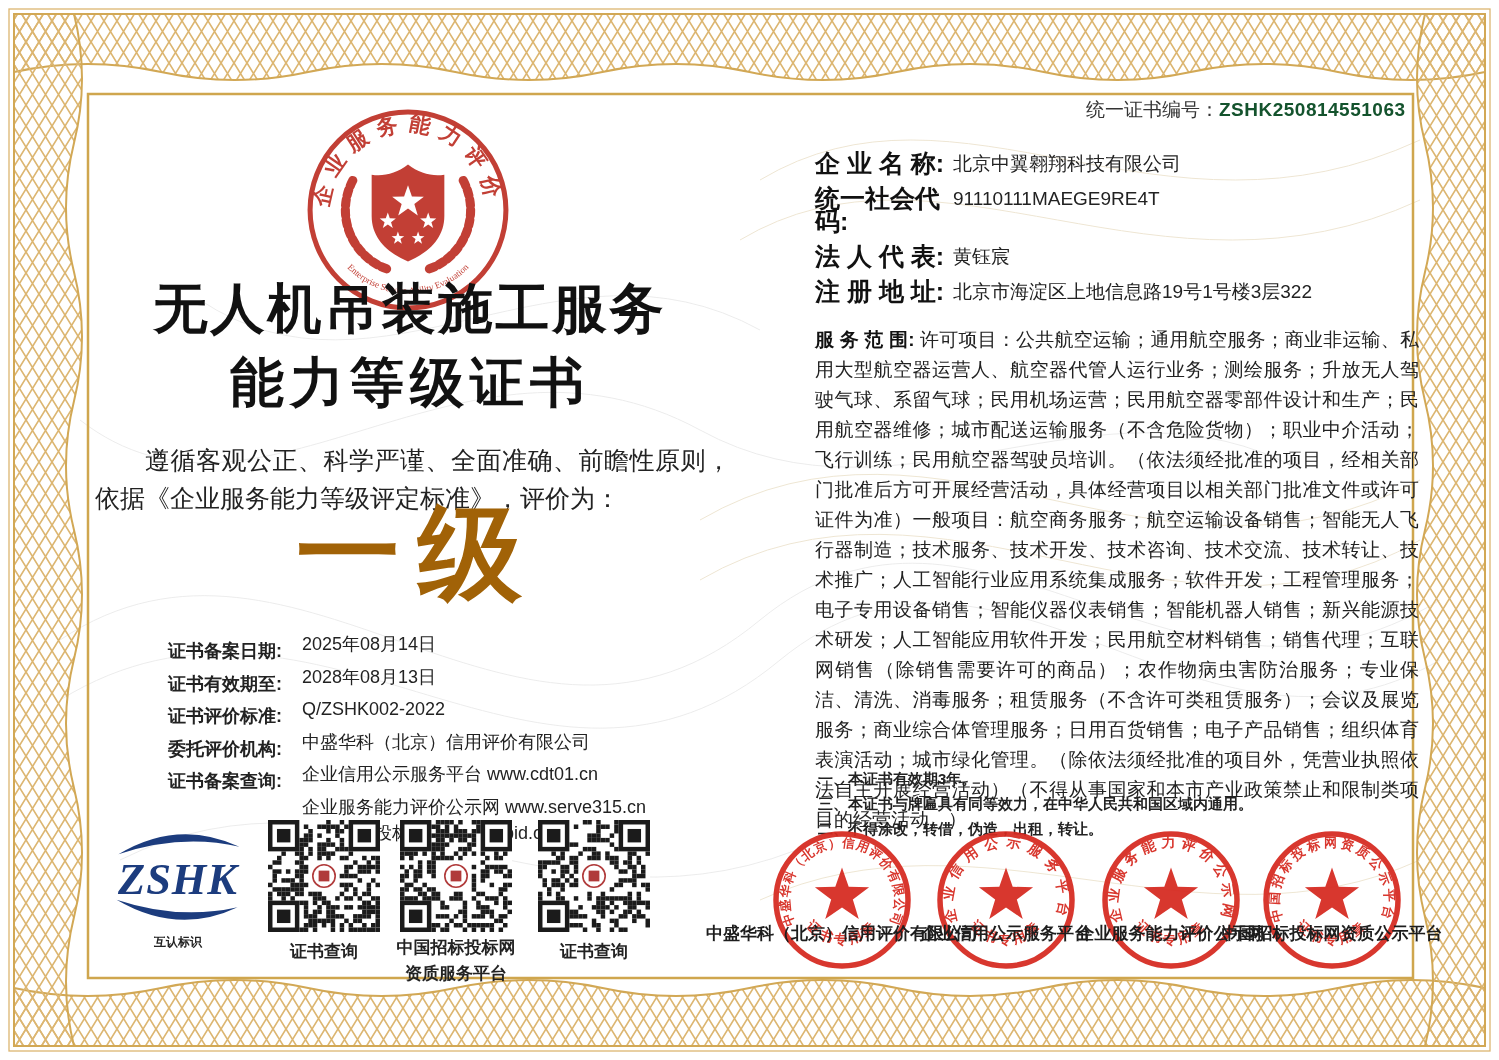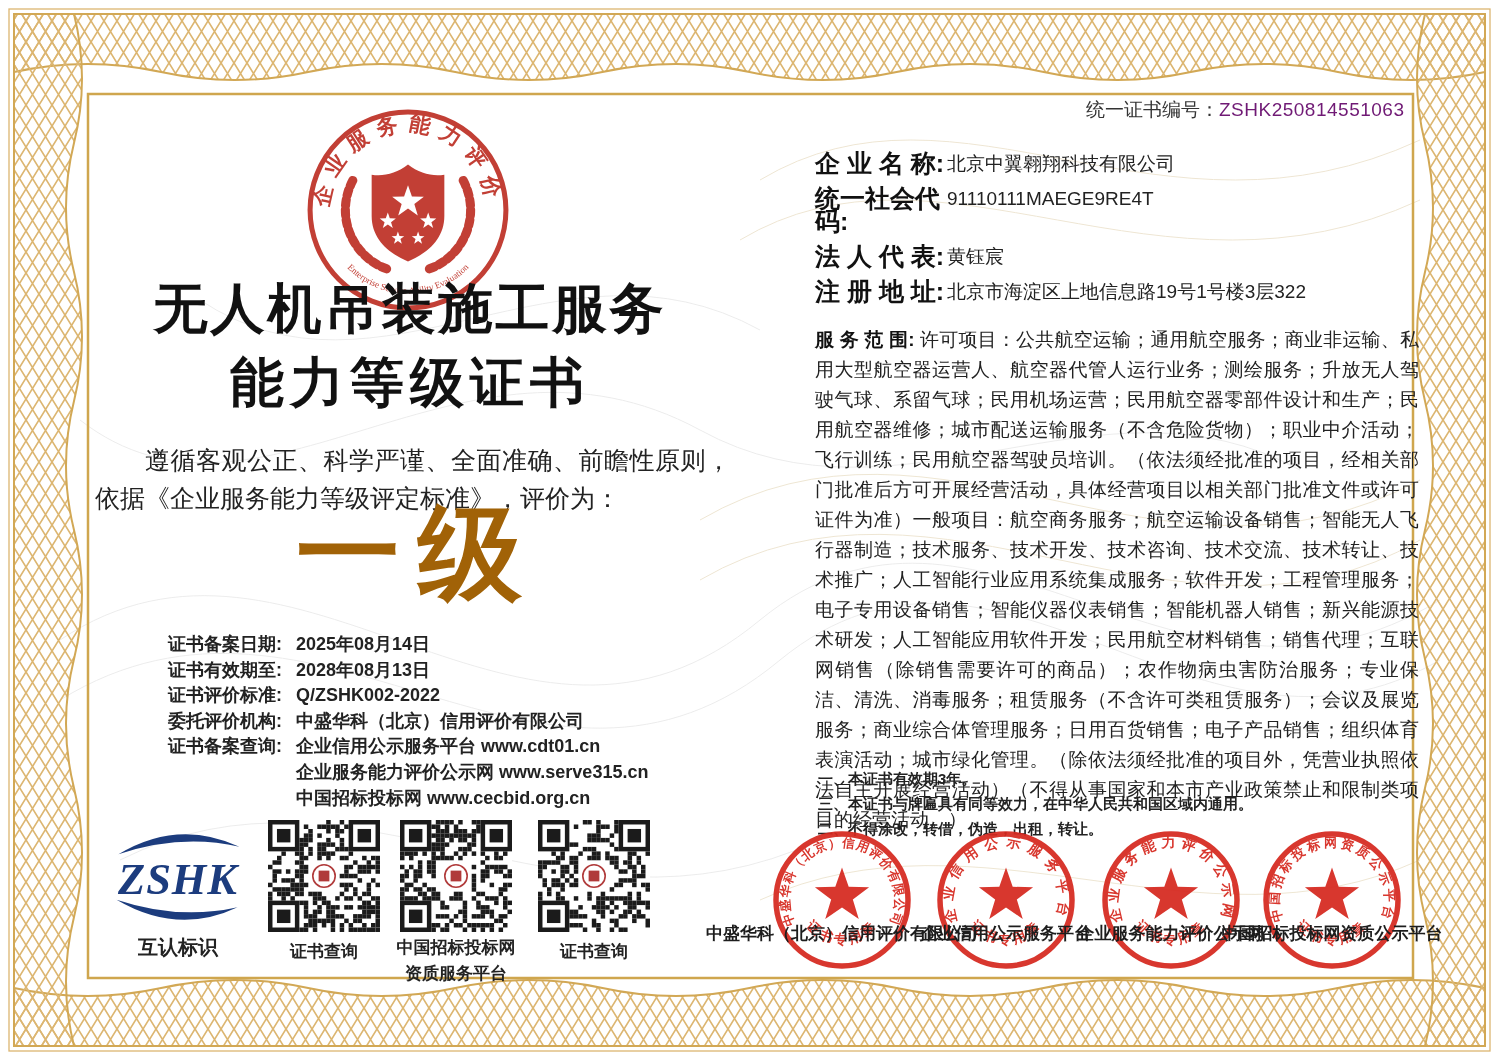--- a/index.html
+++ b/index.html
@@ -15,34 +15,34 @@
       font-family:"Liberation Serif","DejaVu Serif",serif;font-weight:bold;color:#111;}
   .cert-title .t1{font-size:54px;letter-spacing:3px;line-height:62px;}
   .cert-title .t2{font-size:54px;letter-spacing:6px;line-height:62px;margin-top:12px;}
   .intro{left:95px;top:441px;width:636px;font-size:25px;line-height:38px;
       text-align:justify;text-indent:2em;color:#222;}
   .grade{left:88px;top:498px;width:660px;text-align:center;
       font-family:"Liberation Serif","DejaVu Serif",serif;font-weight:bold;
       font-size:104px;line-height:112px;letter-spacing:18px;color:#a16207;}
   .details{left:168px;top:632px;font-size:18px;line-height:25.6px;color:#222;}
   .d-row{display:flex;}
-  .d-row .lbl{font-weight:bold;width:120px;flex:0 0 120px;}
-  .d-row .val{margin-left:8px;white-space:nowrap;font-weight:bold;}
+  .d-row .lbl{font-weight:bold;width:120px;flex:0 0 120px;margin-top:7px;}
+  .d-row .val{margin-left:14px;white-space:nowrap;}
   
   .logo-wrap{left:96px;top:824px;width:164px;height:104px;}
-  .logo-cap{left:96px;top:934px;width:164px;text-align:center;font-size:20px;font-weight:bold;color:#222;}
+  .logo-cap{left:96px;top:934px;width:164px;text-align:center;font-size:12px;font-weight:bold;color:#222;}
   .qr-box{width:112px;height:112px;top:820px;}
   .qr-cap{font-size:17px;font-weight:bold;color:#222;text-align:center;white-space:nowrap;}
   
   .cert-no{left:1086px;top:97px;font-size:19px;color:#333;}
-  .cert-no .no-val{color:#701a75;font-weight:normal;letter-spacing:0.5px;}
+  .cert-no .no-val{color:#14532d;font-weight:bold;letter-spacing:0.5px;}
   .company{left:815px;top:152px;font-size:19px;}
   .c-row{display:flex;margin-bottom:12px;line-height:23px;}
   .c-row .lbl{font-weight:bold;width:132px;flex:0 0 132px;font-size:25px;color:#111;}
-  .c-row .val{white-space:nowrap;color:#222;}
+  .c-row .val{margin-left:6px;white-space:nowrap;color:#222;}
   .scope{left:815px;top:325px;width:604px;font-size:19px;line-height:30px;text-align:justify;color:#222;}
   .scope .lbl{font-weight:bold;color:#111;}
   .notice-h{left:815px;top:736px;width:420px;text-align:center;font-size:22px;font-weight:bold;color:#111;}
   .notice{left:818px;top:766px;width:600px;font-size:15px;font-weight:bold;line-height:25px;color:#222;}
   
   .seal{width:168px;height:168px;top:822px;overflow:visible;}
   .seal svg{position:absolute;left:0;top:0;opacity:0.93;}
   .seal .cap{position:absolute;top:100px;left:50%;transform:translateX(-50%);
       white-space:nowrap;font-size:17px;font-weight:bold;color:#1d1d1d;z-index:3;}
   .rim-t{fill:#d6281f;font-weight:bold;font-family:"Liberation Serif","DejaVu Serif",serif;}

